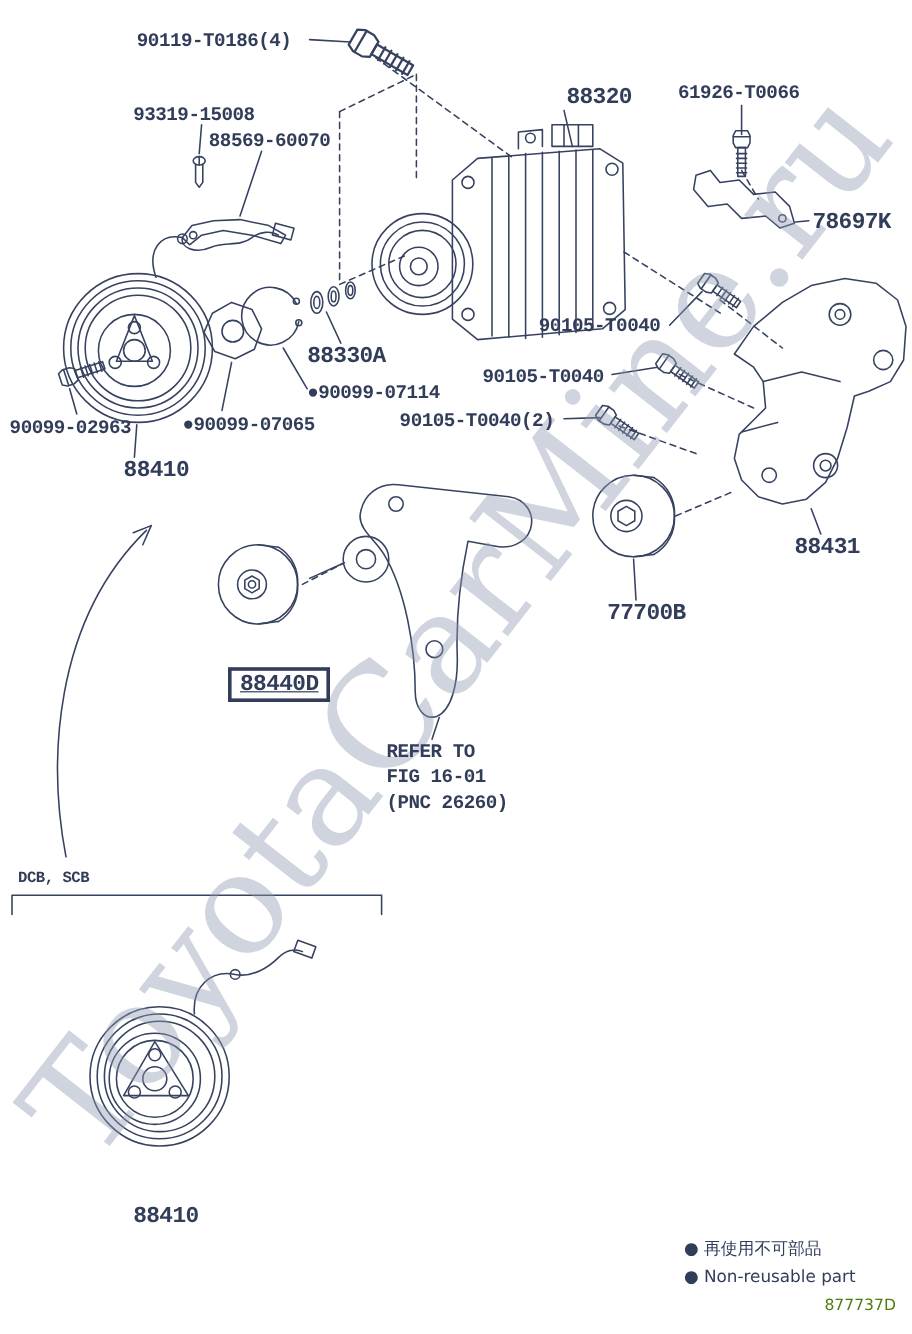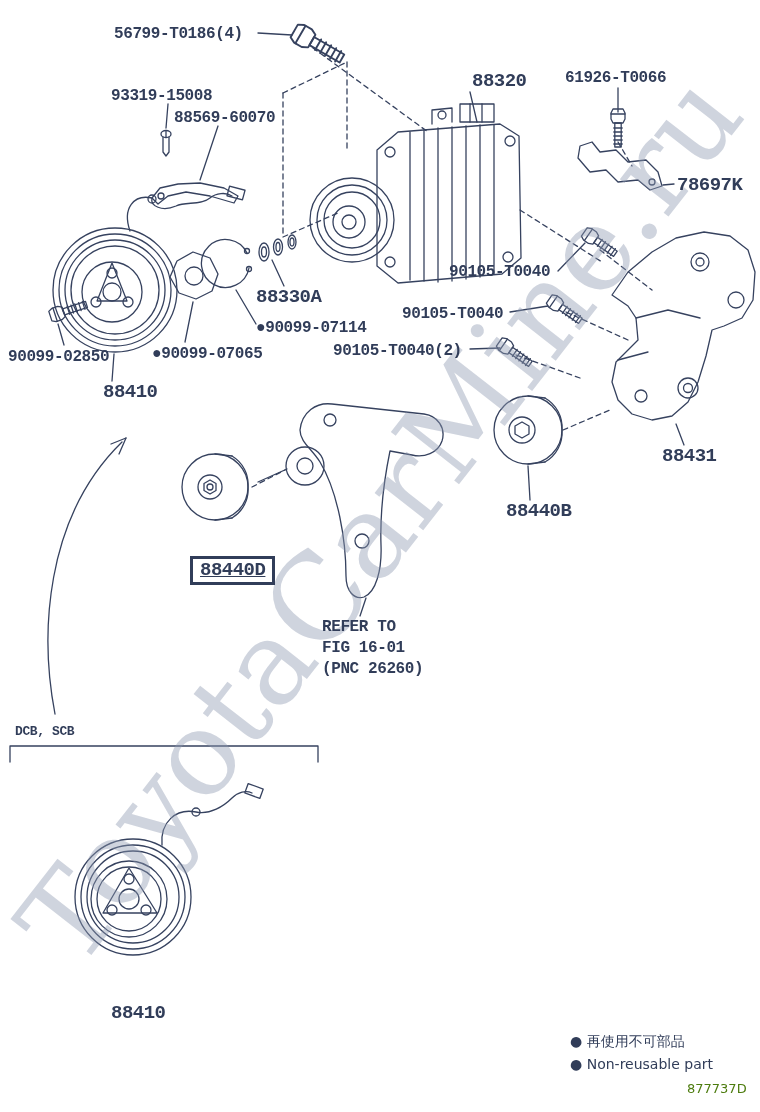--- a/index.html
+++ b/index.html
@@ -239,36 +239,36 @@
     <path d="M470,349 L500,348"></path>
     <path d="M112,381 L114,354"></path>
     <path d="M684,445 L676,424"></path>
     <path d="M530,500 L528,466"></path>
     <path d="M360,616 L366,598"></path>
   </g>
 </svg>
 
 <div class="watermark">ToyotaCarMine.ru</div>
 
-<div class="label" style="left:114px;top:24px">56799-T0186(4)</div>
+<div class="label" style="left:114px;top:24px">90119-T0186(4)</div>
 <div class="label" style="left:111px;top:86px">93319-15008</div>
 <div class="label" style="left:174px;top:108px">88569-60070</div>
 <div class="label big" style="left:472px;top:71px">88320</div>
 <div class="label" style="left:565px;top:68px">61926-T0066</div>
 <div class="label big" style="left:677px;top:175px">78697K</div>
 <div class="label" style="left:449px;top:262px">90105-T0040</div>
 <div class="label big" style="left:256px;top:287px">88330A</div>
 <div class="label" style="left:256px;top:318px">●90099-07114</div>
 <div class="label" style="left:402px;top:304px">90105-T0040</div>
-<div class="label" style="left:8px;top:347px">90099-02850</div>
+<div class="label" style="left:8px;top:347px">90099-02963</div>
 <div class="label" style="left:152px;top:344px">●90099-07065</div>
 <div class="label" style="left:333px;top:341px">90105-T0040(2)</div>
 <div class="label big" style="left:103px;top:382px">88410</div>
 <div class="label big" style="left:662px;top:446px">88431</div>
-<div class="label big" style="left:506px;top:501px">88440B</div>
+<div class="label big" style="left:506px;top:501px">77700B</div>
 <div class="label big boxed" style="left:190px;top:556px">88440D</div>
 
 <div class="label" style="left:322px;top:617px">REFER TO</div>
 <div class="label" style="left:322px;top:638px">FIG 16-01</div>
 <div class="label" style="left:322px;top:659px">(PNC 26260)</div>
 
 <div class="label small" style="left:15px;top:722px">DCB, SCB</div>
 <div class="label big" style="left:111px;top:1003px">88410</div>
 
 <div class="legend sans">

